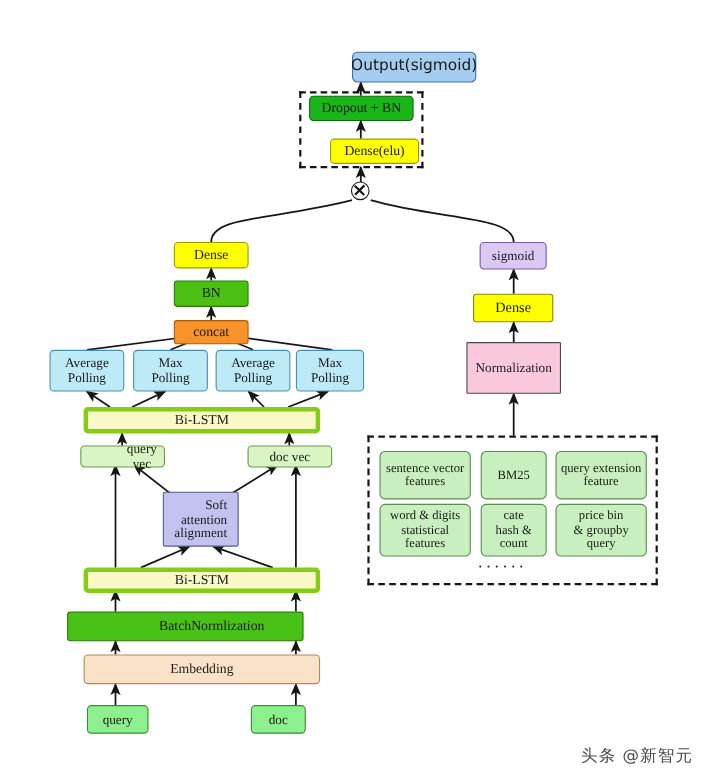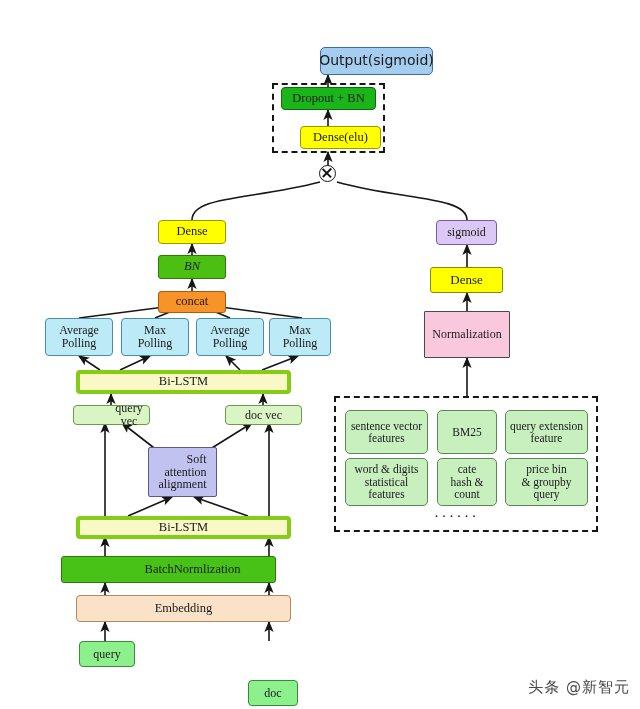--- a/index.html
+++ b/index.html
@@ -269,21 +269,21 @@
   <div class="node n-yellow" style="left:288px; top:126px; width:81px; height:23px;margin-left:12px;">
     <span>Dense(elu)</span>
   </div>
 
   <div class="mul-node" style="left:319px; top:165px;"></div>
 
   <div class="node n-yellow" style="left:158px; top:220px; width:68px; height:24px;">
     <span>Dense</span>
   </div>
 
-  <div class="node n-bn" style="left:158px; top:255px; width:68px; height:24px;font-style:italic;">
+  <div class="node n-bn" style="left:158px; top:255px; width:68px; height:24px;">
     <span>BN</span>
   </div>
 
   <div class="node n-concat" style="left:158px; top:291px; width:68px; height:22px;">
     <span>concat</span>
   </div>
 
   <div class="node n-pool" style="left:45px; top:318px; width:68px; height:38px;">
     <span>Average
 Polling</span>
@@ -326,21 +326,21 @@
     <span>BatchNormlization</span>
   </div>
 
   <div class="node n-embed" style="left:76px; top:595px; width:215px; height:27px;">
     <span>Embedding</span>
   </div>
 
   <div class="node n-input" style="left:79px; top:641px; width:56px; height:26px;">
     <span>query</span>
   </div>
-  <div class="node n-input" style="left:248px; top:641px; width:50px; height:26px;margin-top:39px;">
+  <div class="node n-input" style="left:228px; top:641px; width:50px; height:26px;">
     <span>doc</span>
   </div>
 
   <div class="node n-sigmoid" style="left:436px; top:220px; width:61px; height:25px;">
     <span>sigmoid</span>
   </div>
 
   <div class="node n-yellow-sq" style="left:430px; top:267px; width:73px; height:26px;">
     <span>Dense</span>
   </div>

